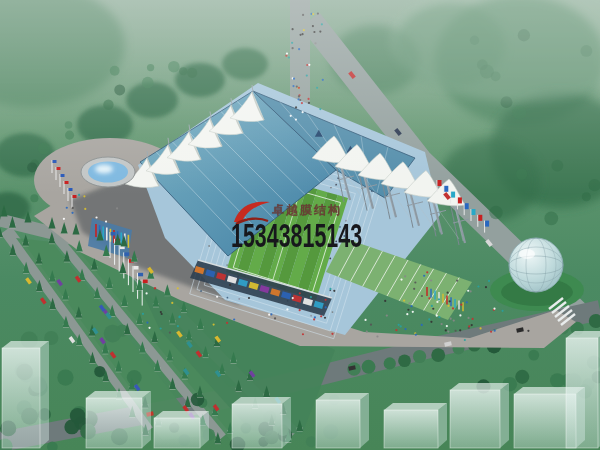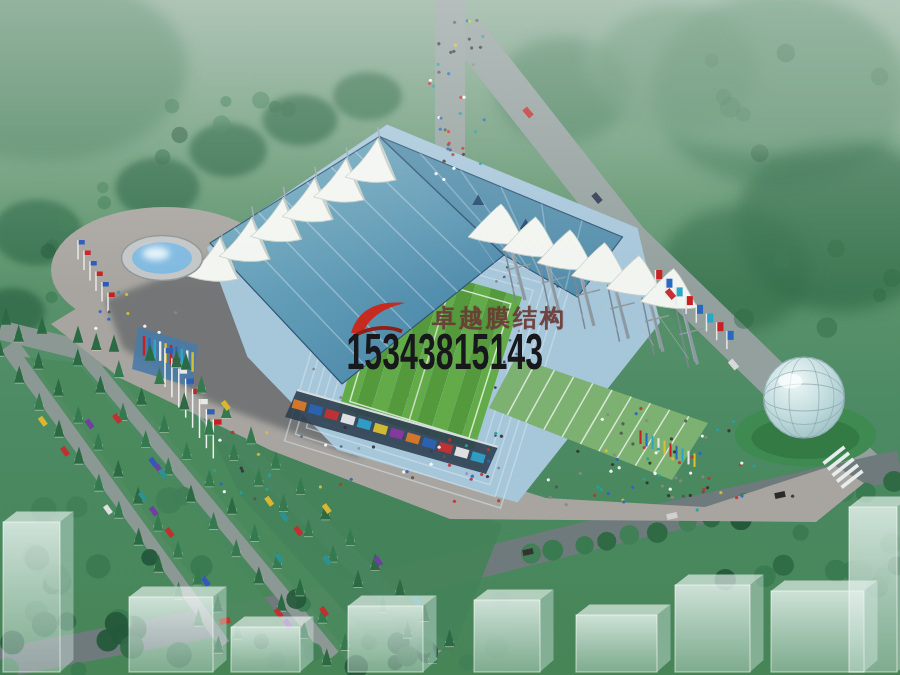--- a/index.html
+++ b/index.html
@@ -4,21 +4,21 @@
 <style>
   html,body{margin:0;padding:0;background:#222;}
   .canvas{
     position:relative;width:600px;height:450px;overflow:hidden;
     font-family:"DejaVu Sans",sans-serif;background:#6a9a7c;
   }
   .scene{position:absolute;left:0;top:0;filter:blur(.35px);}
   .wm{position:absolute;line-height:1;white-space:nowrap;}
   .wm-logo{left:231px;top:196px;width:42px;height:32px;}
   .wm-company{
-    left:288px;top:204px;font-size:16px;font-weight:bold;
+    left:272px;top:204px;font-size:12px;font-weight:bold;
     letter-spacing:2px;opacity:.92;text-shadow:0 0 1px rgba(60,20,20,.4);
   }
   .wm-phone{
     left:231px;top:218px;font-size:34px;font-weight:bold;
     transform:scaleX(.63);transform-origin:left top;letter-spacing:0px;
     font-family:"Liberation Sans","DejaVu Sans",sans-serif;
   }
 </style>
 </head>
 <body>

